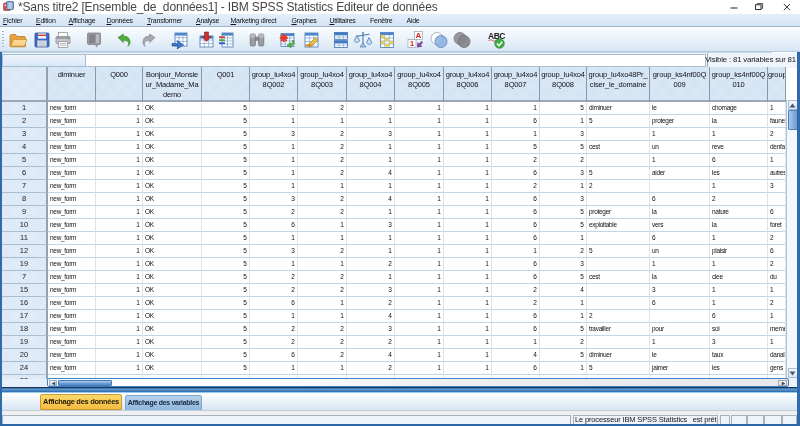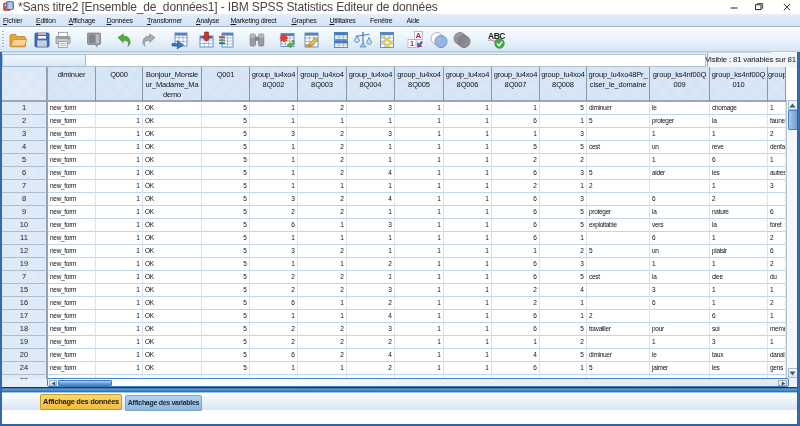--- a/index.html
+++ b/index.html
@@ -686,15 +686,25 @@
         <path d="M0.8 0.5 L0.8 4.5 L4.2 2.5 z" fill="#3c4a58"></path>
       </svg>
 </div>
 <div class="abs" style="left:2px;top:379px;width:45px;height:8px;background:#e7effa"></div>
 <div class="abs" style="left:789px;top:378px;width:8px;height:9px;background:#edf2f8"></div>
 <div class="abs" id="band"></div>
 <div class="abs" id="tabbar">
       <div class="tab" id="tab1">Affichage des données</div>
       <div class="tab" id="tab2">Affichage des variables</div>
     </div>
+<div class="abs" id="status">
+<div class="pane" style="left:2px;width:569px"></div>
+<div class="pane" style="left:573px;width:145px"></div>
+<div class="abs" id="stx">Le processeur IBM SPSS Statistics  est prêt</div>
+<div class="pane" style="left:720px;width:10px"></div>
+<div class="pane" style="left:730.5px;width:16px"></div>
+<div class="pane" style="left:746.5px;width:17px"></div>
+<div class="pane" style="left:763.5px;width:18px"></div>
+<div class="pane" style="left:781.5px;width:15.5px"></div>
+</div>
 <div class="abs" id="bl"></div>
     <div class="abs" id="br"></div>
     <div class="abs" id="bb"></div>
 </div>
 </body></html>

